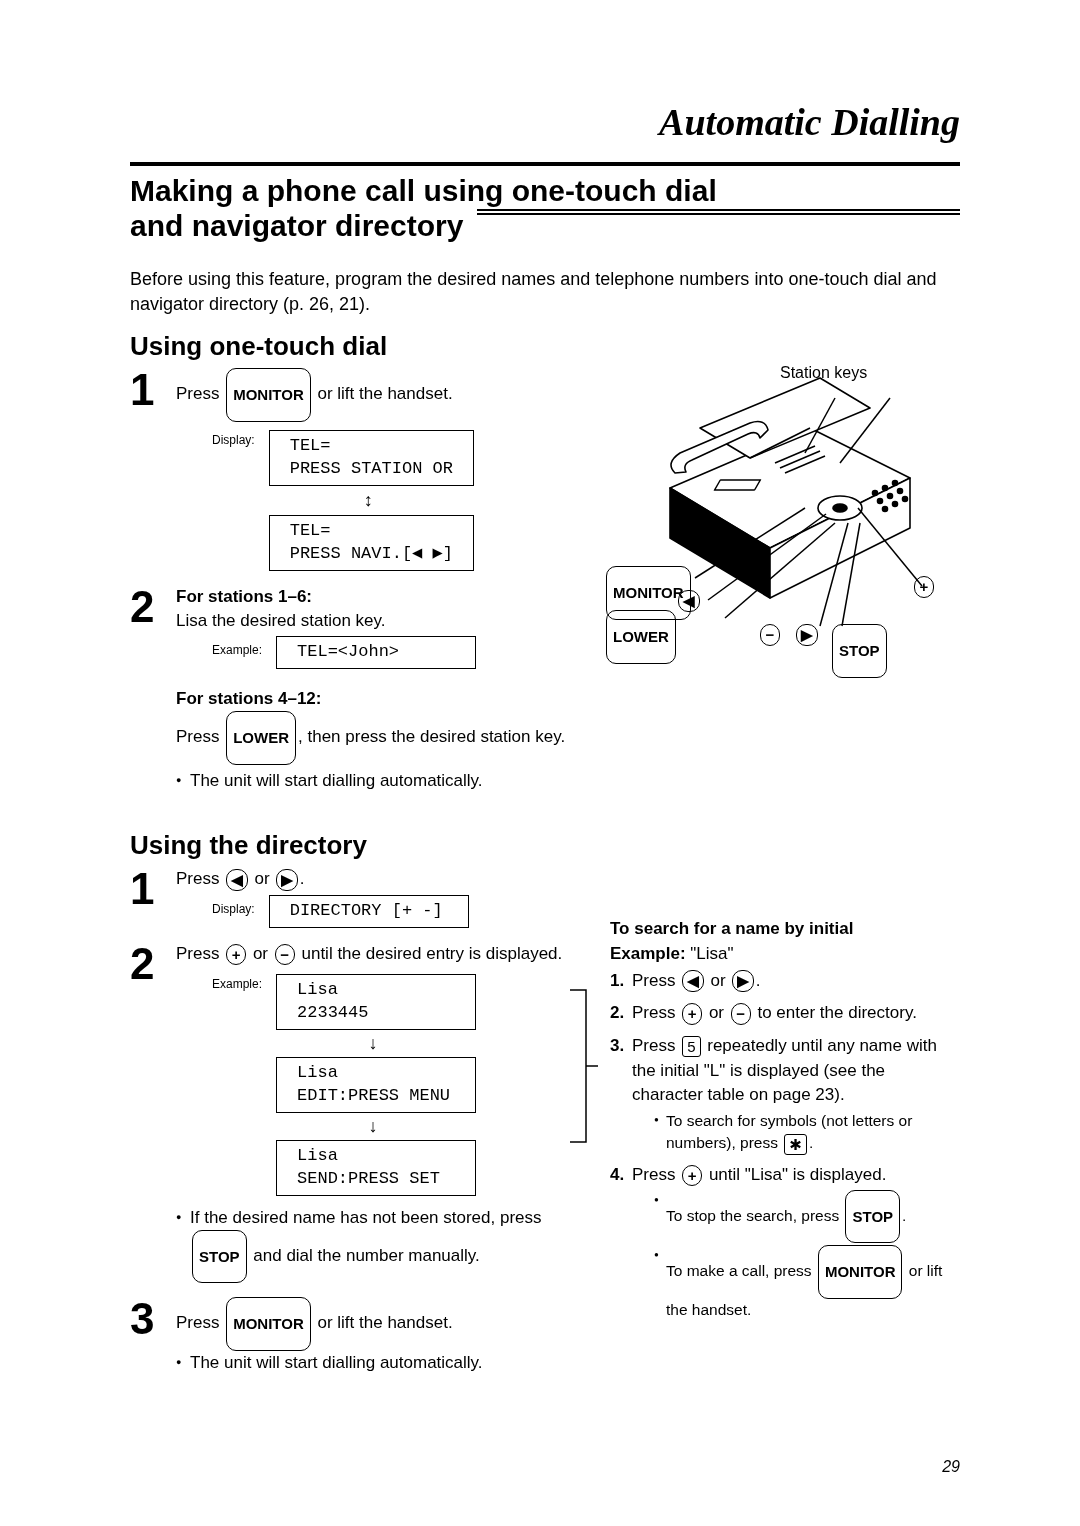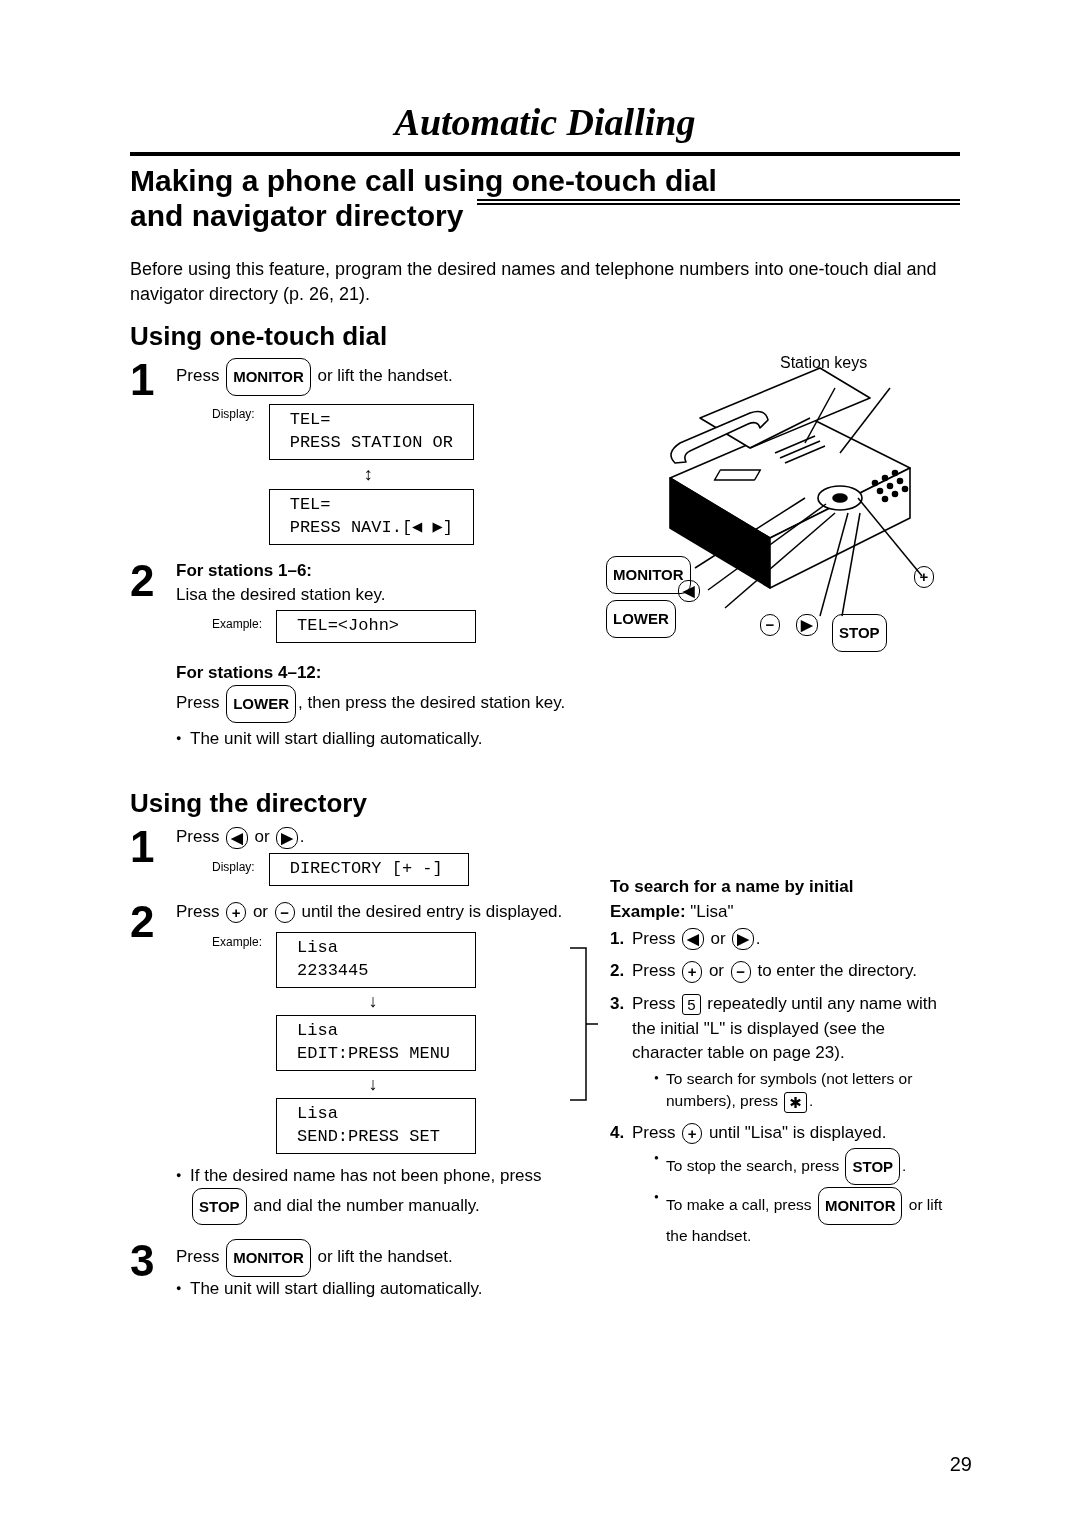--- a/index.html
+++ b/index.html
@@ -10,22 +10,22 @@
     font-family: Arial, Helvetica, sans-serif;
     color: #000;
     position: relative;
     padding: 100px 120px 60px 130px;
   }
   .page-title {
     font-family: "Times New Roman", Times, serif;
     font-style: italic;
     font-weight: bold;
     font-size: 38px;
-    text-align: center;
-    margin-bottom: 8px;
+    text-align: right;
+    margin-bottom: 18px;
   }
   .thick-rule { height: 4px; background: #000; margin-bottom: 8px; }
   .section-title {
     font-weight: bold;
     font-size: 30px;
     line-height: 1.15;
     display: flex;
     align-items: flex-end;
     flex-wrap: wrap;
   }
@@ -75,21 +75,21 @@
   .step-body {
     font-size: 17px;
     line-height: 1.4;
     flex: 1;
   }
   .step-body b.sm { font-weight: bold; }
   .key {
     display: inline-block;
     border: 1.5px solid #000;
     border-radius: 10px;
-    padding: 8px 6px;
+    padding: 16px 6px;
     font-size: 15px;
     font-weight: bold;
     line-height: 1.3;
     vertical-align: middle;
     margin: 0 2px;
   }
   .key.small {
     padding: 0 4px;
     min-width: 20px;
     text-align: center;
@@ -167,22 +167,23 @@
   .search-block ol { list-style: none; margin-top: 2px; }
   .search-block ol > li { margin-bottom: 8px; padding-left: 22px; position: relative; }
   .search-block ol > li .num { position: absolute; left: 0; font-weight: bold; }
   .sub-bullet { font-size: 15.5px; padding-left: 34px; position: relative; margin-top: 2px; }
   .sub-bullet::before {
     content: "●"; position: absolute; left: 22px; font-size: 8px; line-height: 20px;
   }
   .page-num {
     position: absolute;
     bottom: 50px;
-    right: 108px;
-    font-size: 20px;
+    right: 120px;
+    font-style: italic;
+    font-size: 16px;
   }
   .label-absolute { position: absolute; font-size: 16px; }
   .connector-line { stroke: #000; stroke-width: 1.5; fill: none; }
   .lcd-wrap { display:flex; align-items:flex-start; gap:4px; }
 </style>
 </head>
 <body>
 
 <div class="page-title">Automatic Dialling</div>
 <div class="thick-rule"></div>
@@ -340,21 +341,21 @@
               <span>Lisa</span><br>
               <span>SEND:PRESS SET</span>
             </div>
           </div>
 
           <svg style="position:absolute; right:-28px; top:6px; width:30px; height:180px;">
             <path class="connector-line" d="M2,14 H18 V166 H2 M18,90 H30"></path>
           </svg>
         </div>
         <div class="bullet" style="margin-top:10px;">
-          <span>If the desired name has not been phone, press </span><span class="key">STOP</span><span> and dial the number manually.</span>
+          <span>If the desired name has not been stored, press </span><span class="key">STOP</span><span> and dial the number manually.</span>
         </div>
       </div>
     </div>
 
     <div class="step">
       <div class="step-num">3</div>
       <div class="step-body">
         <span>Press </span><span class="key">MONITOR</span><span> or lift the handset.</span>
         <div class="bullet">The unit will start dialling automatically.</div>
       </div>

